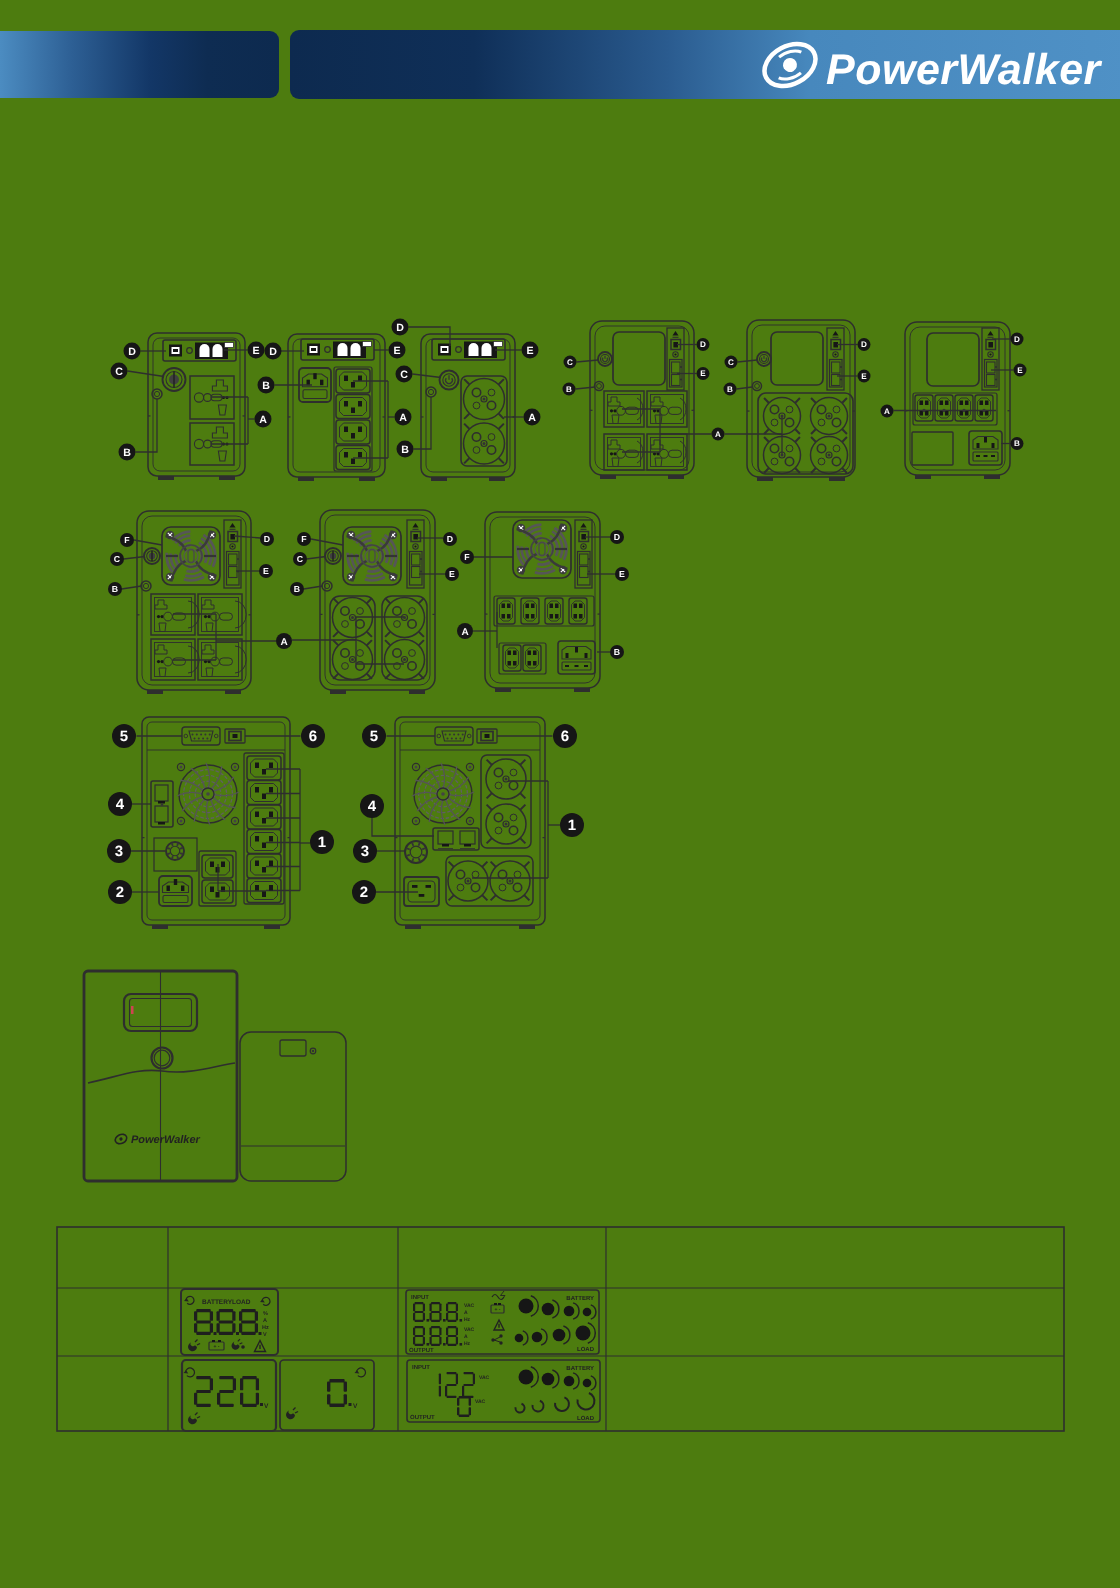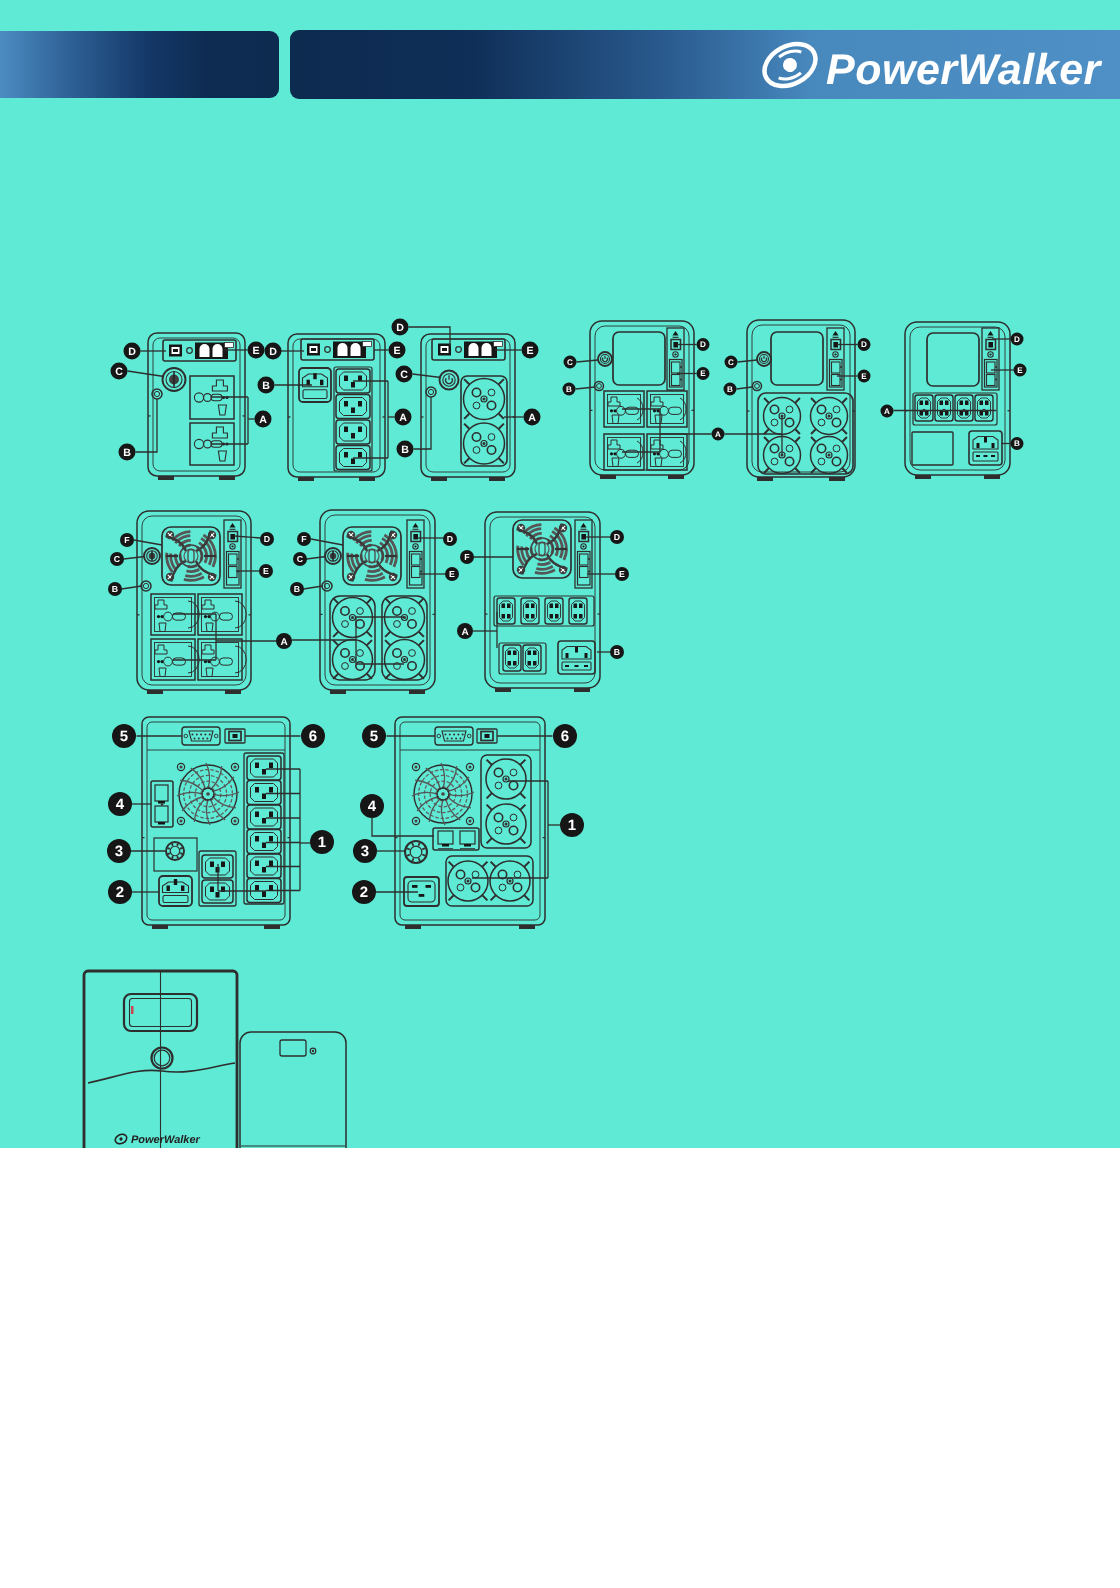--- a/index.html
+++ b/index.html
@@ -1,15 +1,15 @@
 <!DOCTYPE html>
 <html><head><meta charset="utf-8"><style>
 html,body{margin:0;padding:0;background:#fff;}
 *{font-family:"Liberation Sans",sans-serif;-webkit-font-smoothing:antialiased;text-rendering:geometricPrecision;}
-.page{position:relative;width:1120px;height:1148px;background:#5eead4;overflow:hidden;}
+.page{position:relative;width:1120px;height:1588px;background:#4d7c0f;overflow:hidden;}
 </style></head><body>
 <div class="page">
 
 <div style="position:absolute;left:-8px;top:31px;width:287px;height:67px;border-radius:9px;background:linear-gradient(90deg,#4f91c6 0%,#2d5f94 28%,#133767 55%,#0e2c52 75%,#0d2a4f 100%);"></div>
 
 <div style="position:absolute;left:290px;top:30px;width:838px;height:69px;border-radius:9px;background:linear-gradient(90deg,#0d2a4f 0%,#0f2f58 22%,#2a5b8f 45%,#4788bd 62%,#4f91c6 100%);"></div>
 
 <svg style="position:absolute;left:740px;top:30px" width="380" height="70" viewBox="0 0 380 70">
       <g transform="translate(50,35) rotate(-28)">
         <ellipse rx="27" ry="19" fill="none" stroke="#fff" stroke-width="4.5"></ellipse>

